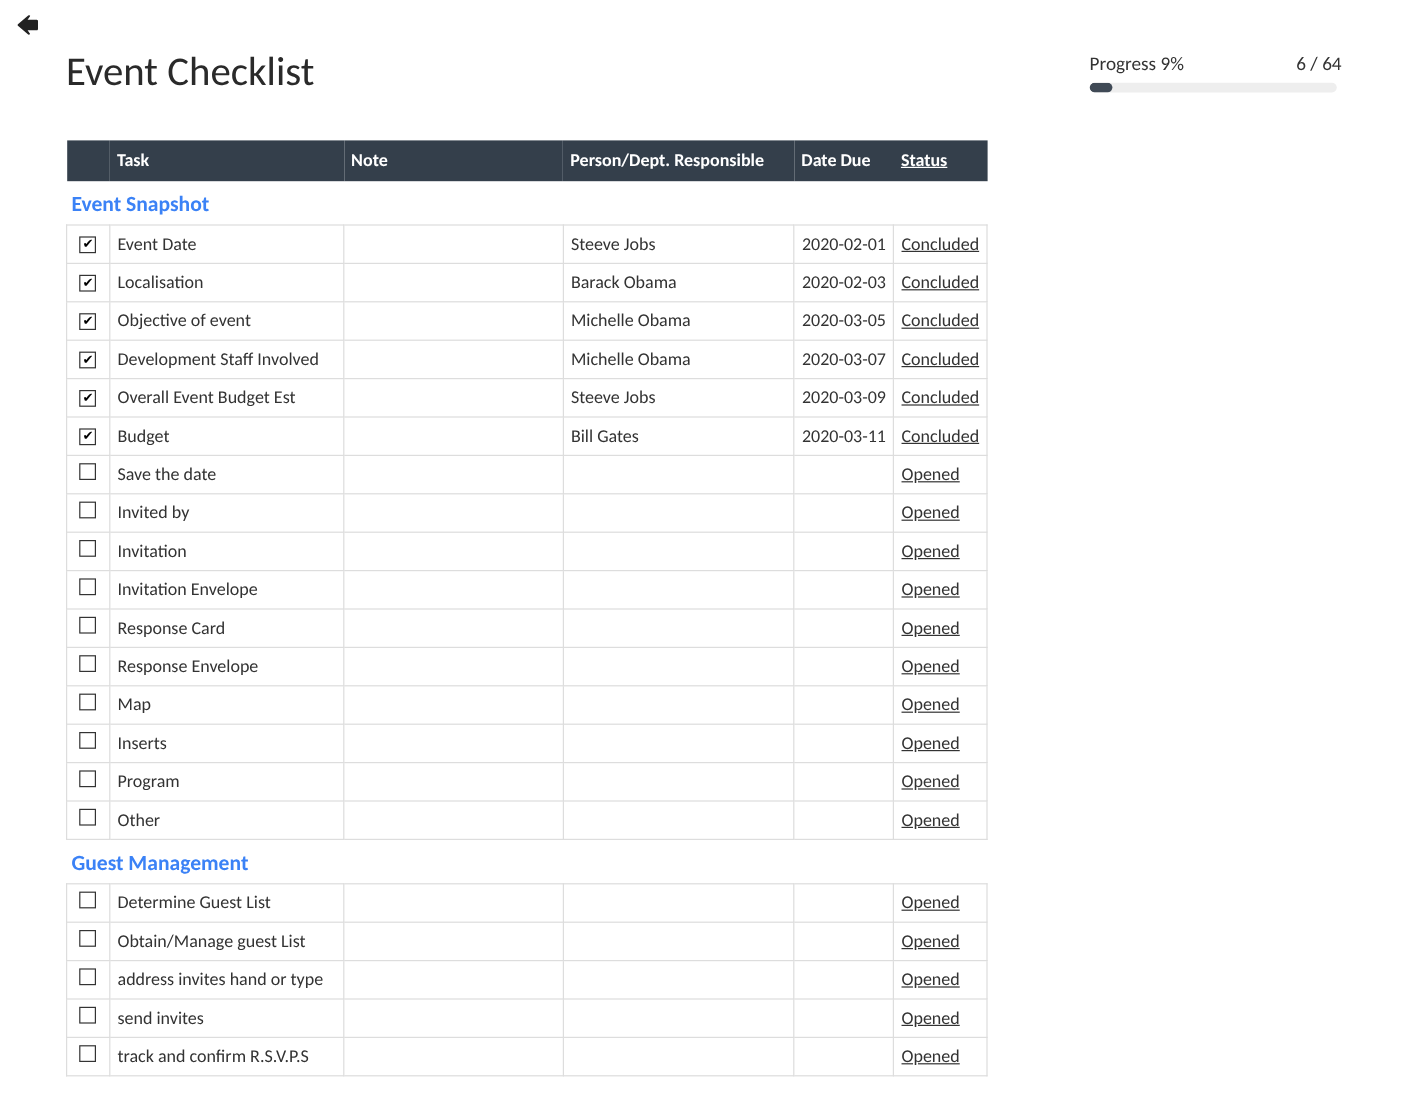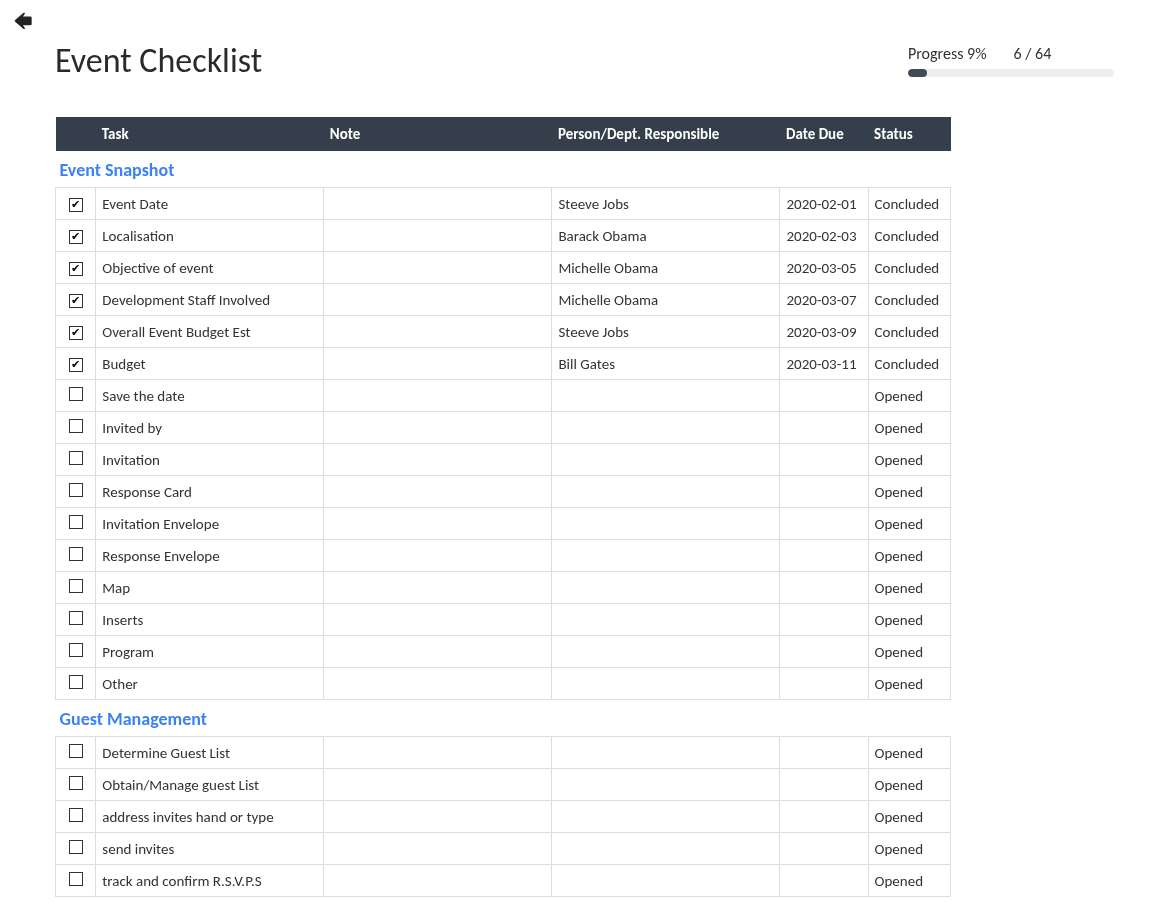--- a/index.html
+++ b/index.html
@@ -2,34 +2,34 @@
 <html><head>
   <meta charset="utf-8">
   <style>
     * { box-sizing: border-box; margin: 0; padding: 0; }
     body { font-family: Calibri, 'Segoe UI', Arial, sans-serif; background: #fff; color: #333; }
     .back-arrow { position: absolute; top: 10px; left: 10px; cursor: pointer; }
     .container { padding: 40px 55px 20px 55px; }
     .header-row { display: flex; align-items: center; margin-bottom: 36px; }
     .title { font-size: 34px; font-weight: 400; color: #2a2a2a; flex: 1; }
     .progress-section { display: flex; flex-direction: column; align-items: flex-start; width: 210px; }
-    .progress-top { display: flex; width: 100%; justify-content: flex-start; font-size: 16px; color: #333; margin-bottom: 6px; gap: 27px; }
+    .progress-top { display: flex; width: 100%; justify-content: space-between; font-size: 16px; color: #333; margin-bottom: 6px; gap: 27px; }
     .progress-bar-outer { width: 206px; height: 8px; background: #eee; border-radius: 4px; overflow: hidden; }
     .progress-bar-inner { height: 100%; background: #404a56; border-radius: 4px; }
-    .table { width: 896px; border-collapse: collapse; }
+    .table { width: 768px; border-collapse: collapse; }
     .thead-row { background: #343f4b; color: #fff; font-weight: bold; }
     .thead-row td { padding: 8px 6px; font-size: 15px; }
     .section-row td { font-weight: bold; font-size: 18px; padding: 8px 4px 6px 4px; color: #3b82f6; margin-top: 36px; }
     .data-row td { border: 1px solid #ddd; padding: 6px 6px; font-size: 15px; color: #333; height: 32px; vertical-align: middle; }
     .col-check { width: 38px; text-align: center; }
     .col-task { width: 215px; }
     .col-note { width: 215px; }
     .col-person { width: 215px; }
     .col-date { width: 74px; white-space: nowrap; }
-    .col-status { width: 70px; }
+    .col-status { width: 70px; text-decoration: underline; }
     .checkbox { width: 14px; height: 14px; border: 1.5px solid #333; display: inline-flex; align-items: center; justify-content: center; font-size: 12px; line-height: 1; background: #fff; }
     .checkbox.checked::after { content: '✔'; font-size: 11px; color: #000; position: relative; top: -1px; }
   </style>
 </head>
 <body>
 
 <div class="back-arrow">
   <svg width="26" height="26" viewBox="0 0 24 24" fill="#222">
     <path d="M20 9V7c0-1-1-1-1-1s-3 0-7 0l2-3c0 0-1-1-2 0L5 9c-1 1-1 1 0 2l7 6c1 1 2 0 2 0l-2-3c4 0 7 0 7 0s1 0 1-1v-2"></path>
   </svg>
@@ -129,29 +129,29 @@
         <tr class="data-row">
           <td class="col-check"><span class="checkbox"></span></td>
           <td class="col-task">Invitation</td>
           <td class="col-note"></td>
           <td class="col-person"></td>
           <td class="col-date"></td>
           <td class="col-status">Opened</td>
         </tr>
         <tr class="data-row">
           <td class="col-check"><span class="checkbox"></span></td>
+          <td class="col-task">Invitation Envelope</td>
+          <td class="col-note"></td>
+          <td class="col-person"></td>
+          <td class="col-date"></td>
+          <td class="col-status">Opened</td>
+        </tr>
+        <tr class="data-row">
+          <td class="col-check"><span class="checkbox"></span></td>
           <td class="col-task">Response Card</td>
-          <td class="col-note"></td>
-          <td class="col-person"></td>
-          <td class="col-date"></td>
-          <td class="col-status">Opened</td>
-        </tr>
-        <tr class="data-row">
-          <td class="col-check"><span class="checkbox"></span></td>
-          <td class="col-task">Invitation Envelope</td>
           <td class="col-note"></td>
           <td class="col-person"></td>
           <td class="col-date"></td>
           <td class="col-status">Opened</td>
         </tr>
         <tr class="data-row">
           <td class="col-check"><span class="checkbox"></span></td>
           <td class="col-task">Response Envelope</td>
           <td class="col-note"></td>
           <td class="col-person"></td>

